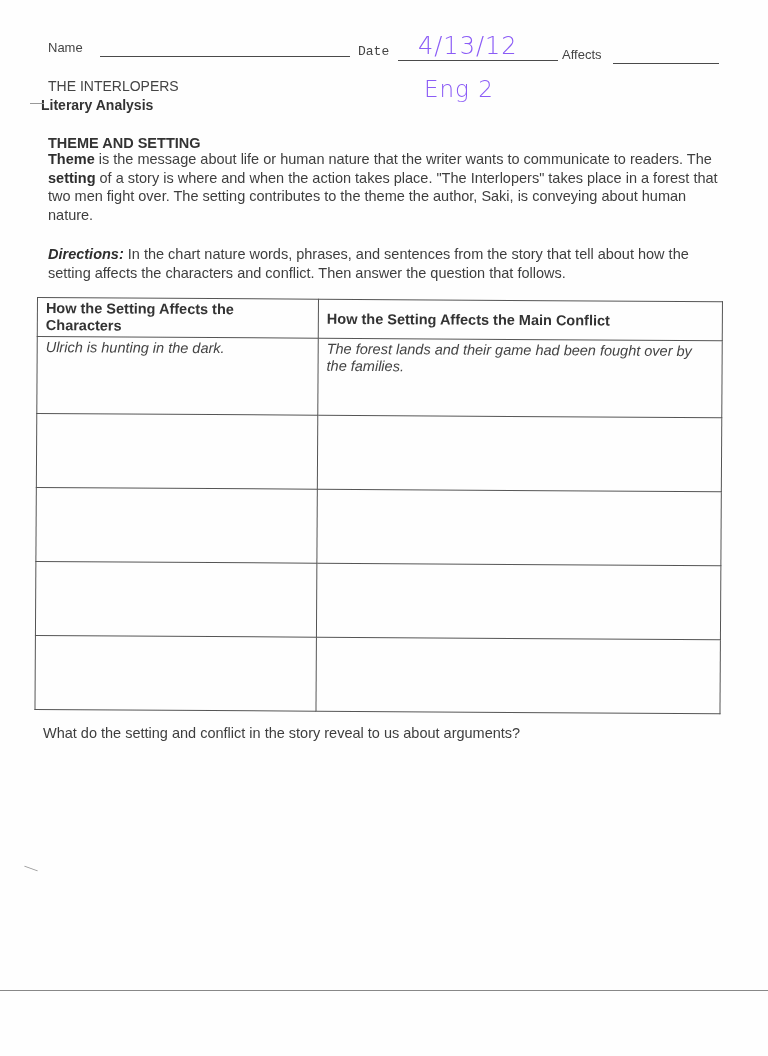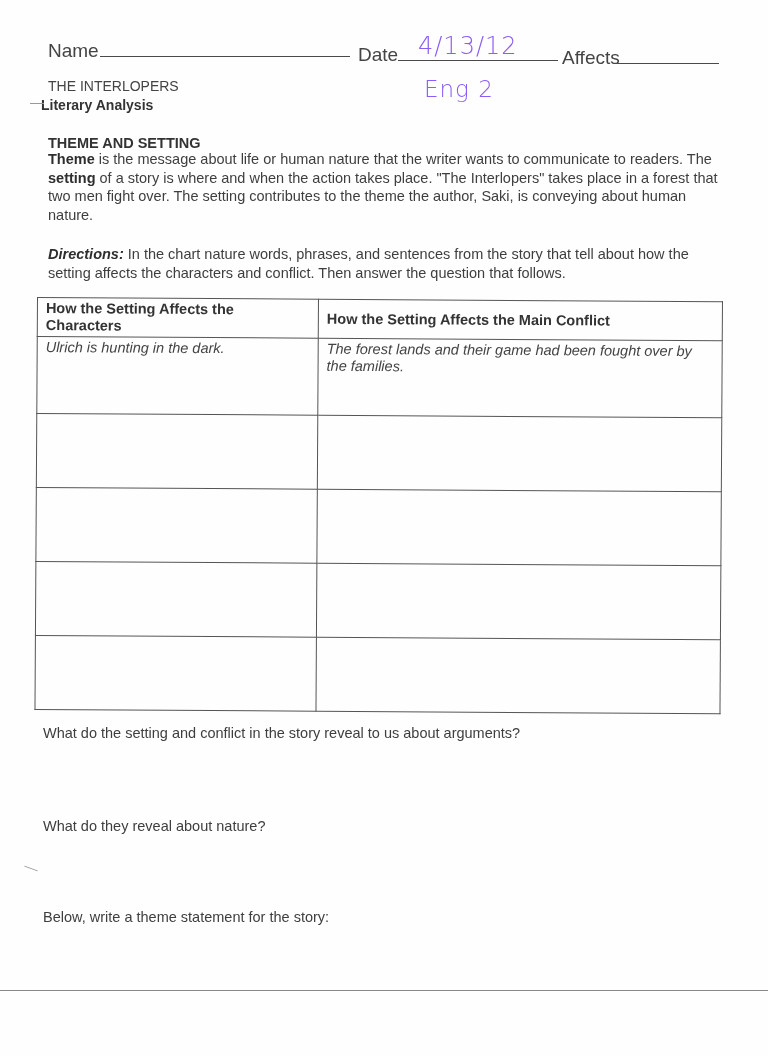--- a/index.html
+++ b/index.html
@@ -18,21 +18,21 @@
     .page {
       position: absolute;
       left: 0; top: 0;
       width: 768px; height: 1056px;
       background: #fefefe;
     }
     .abs { position: absolute; }
 
     
     .field-label {
-      font-size: 19px;
+      font-size: 13px;
       color: #444;
     }
     .blank-line {
       position: absolute;
       border-bottom: 1px solid #4a4a4a;
       height: 0;
     }
     .handwriting {
       font-family: "DejaVu Sans", sans-serif;
       font-weight: 300;
@@ -120,21 +120,21 @@
     }
   </style>
 </head>
 <body>
 
 <div class="page">
 
   <span class="abs field-label" style="left:48px; top:40px;">Name</span>
   <div class="blank-line" style="left:100px; top:56px; width:250px;"></div>
 
-  <span class="abs field-label" style="left:358px; top:44px;">Date</span>
+  <span class="abs field-label" style="left:358px; top:44px;font-family:Liberation Mono, monospace;">Date</span>
   <div class="blank-line" style="left:398px; top:60px; width:160px;"></div>
   <span class="abs handwriting" style="left:418px; top:32px; font-size:24px;">4/13/12</span>
 
   <span class="abs field-label" style="left:562px; top:47px;">Affects</span>
   <div class="blank-line" style="left:613px; top:63px; width:106px;"></div>
 
   <span class="abs title-upper" style="left:48px; top:78px;">THE INTERLOPERS</span>
   <span class="abs title-bold" style="left:41px; top:97px;">Literary Analysis</span>
   <div class="stray-mark" style="left:30px; top:103px; width:14px;"></div>
   <span class="abs handwriting" style="left:424px; top:76px; font-size:23px;">Eng 2</span>
@@ -180,21 +180,19 @@
         <td></td>
         <td></td>
       </tr>
     </tbody>
       </table>
   </div>
 
   <div class="question" style="top:725px;">What do the setting and conflict in the story reveal to us about arguments?</div>
   <div class="abs" style="left:43px; top:745px; width:680px; height:65px;"></div>
 
-  <div class="question" style="top:818px;">What do they reveal about nature?</div>
   <div class="abs" style="left:43px; top:838px; width:680px; height:65px;"></div>
   <div class="stray-mark" style="left:24px; top:868px; width:14px; transform:rotate(20deg);"></div>
 
-  <div class="question" style="top:909px;">Below, write a theme statement for the story:</div>
   <div class="abs" style="left:43px; top:930px; width:680px; height:55px;"></div>
 
   <div class="bottom-rule"></div>
 </div>
 
 </body></html>

